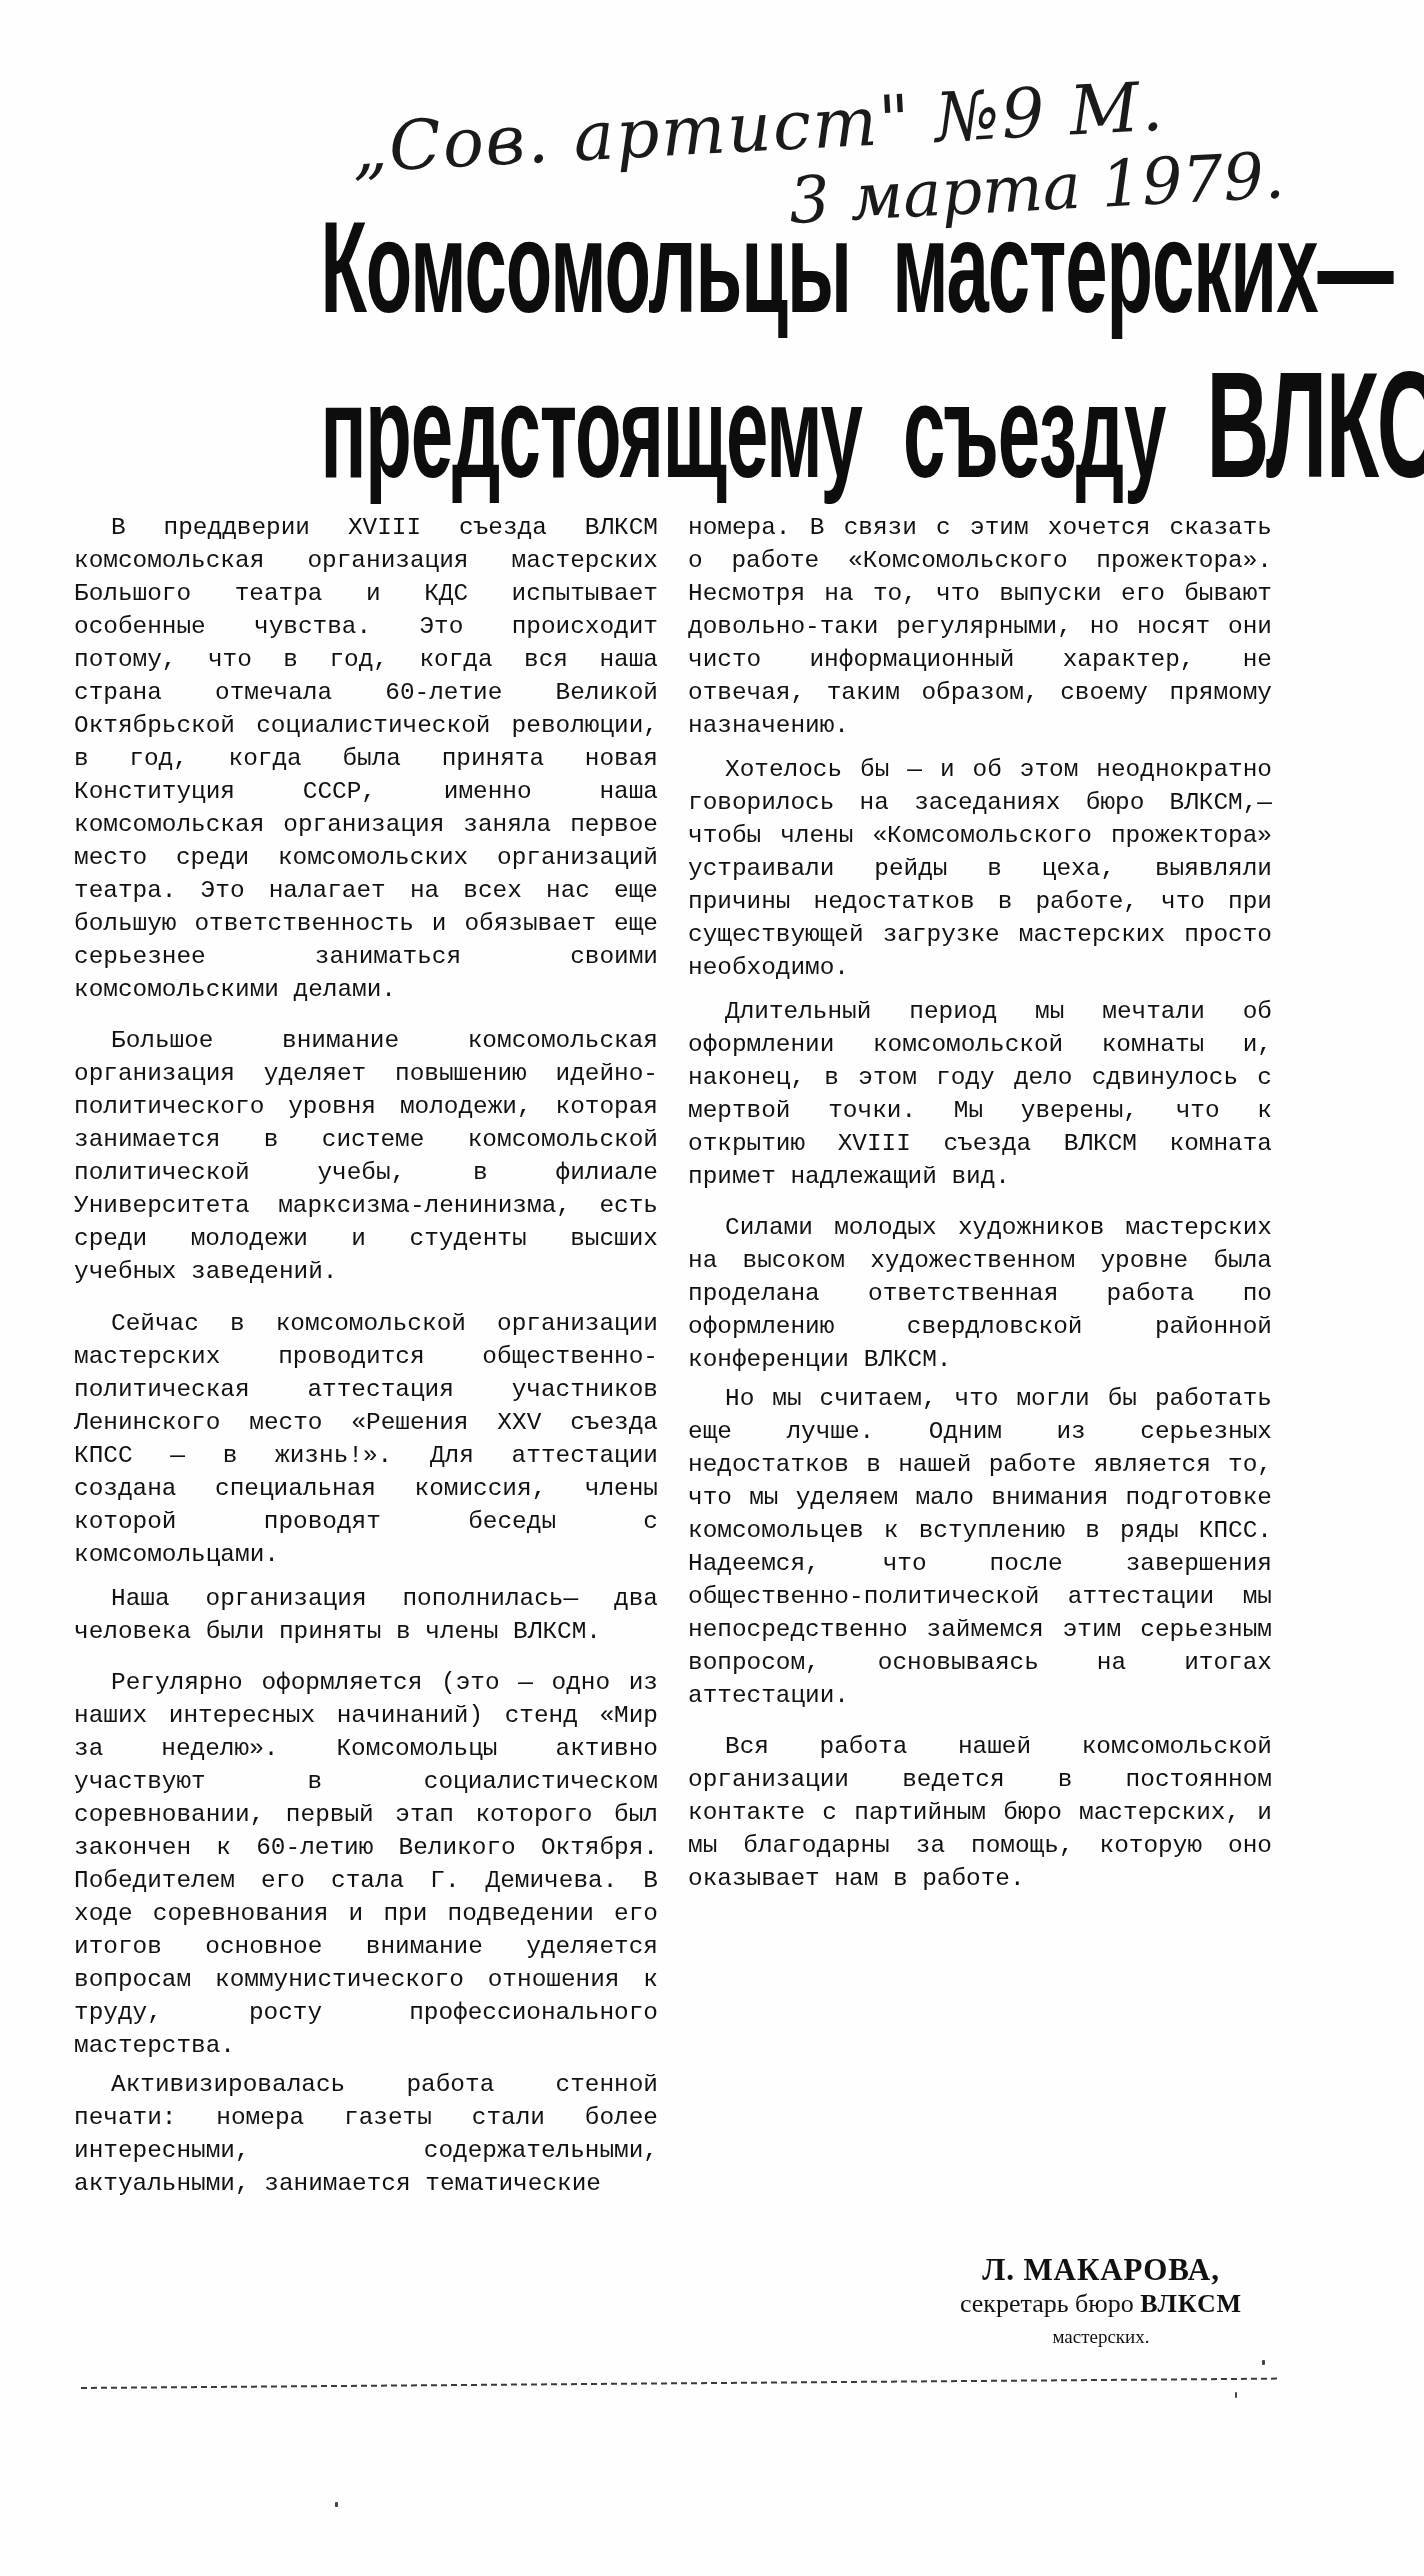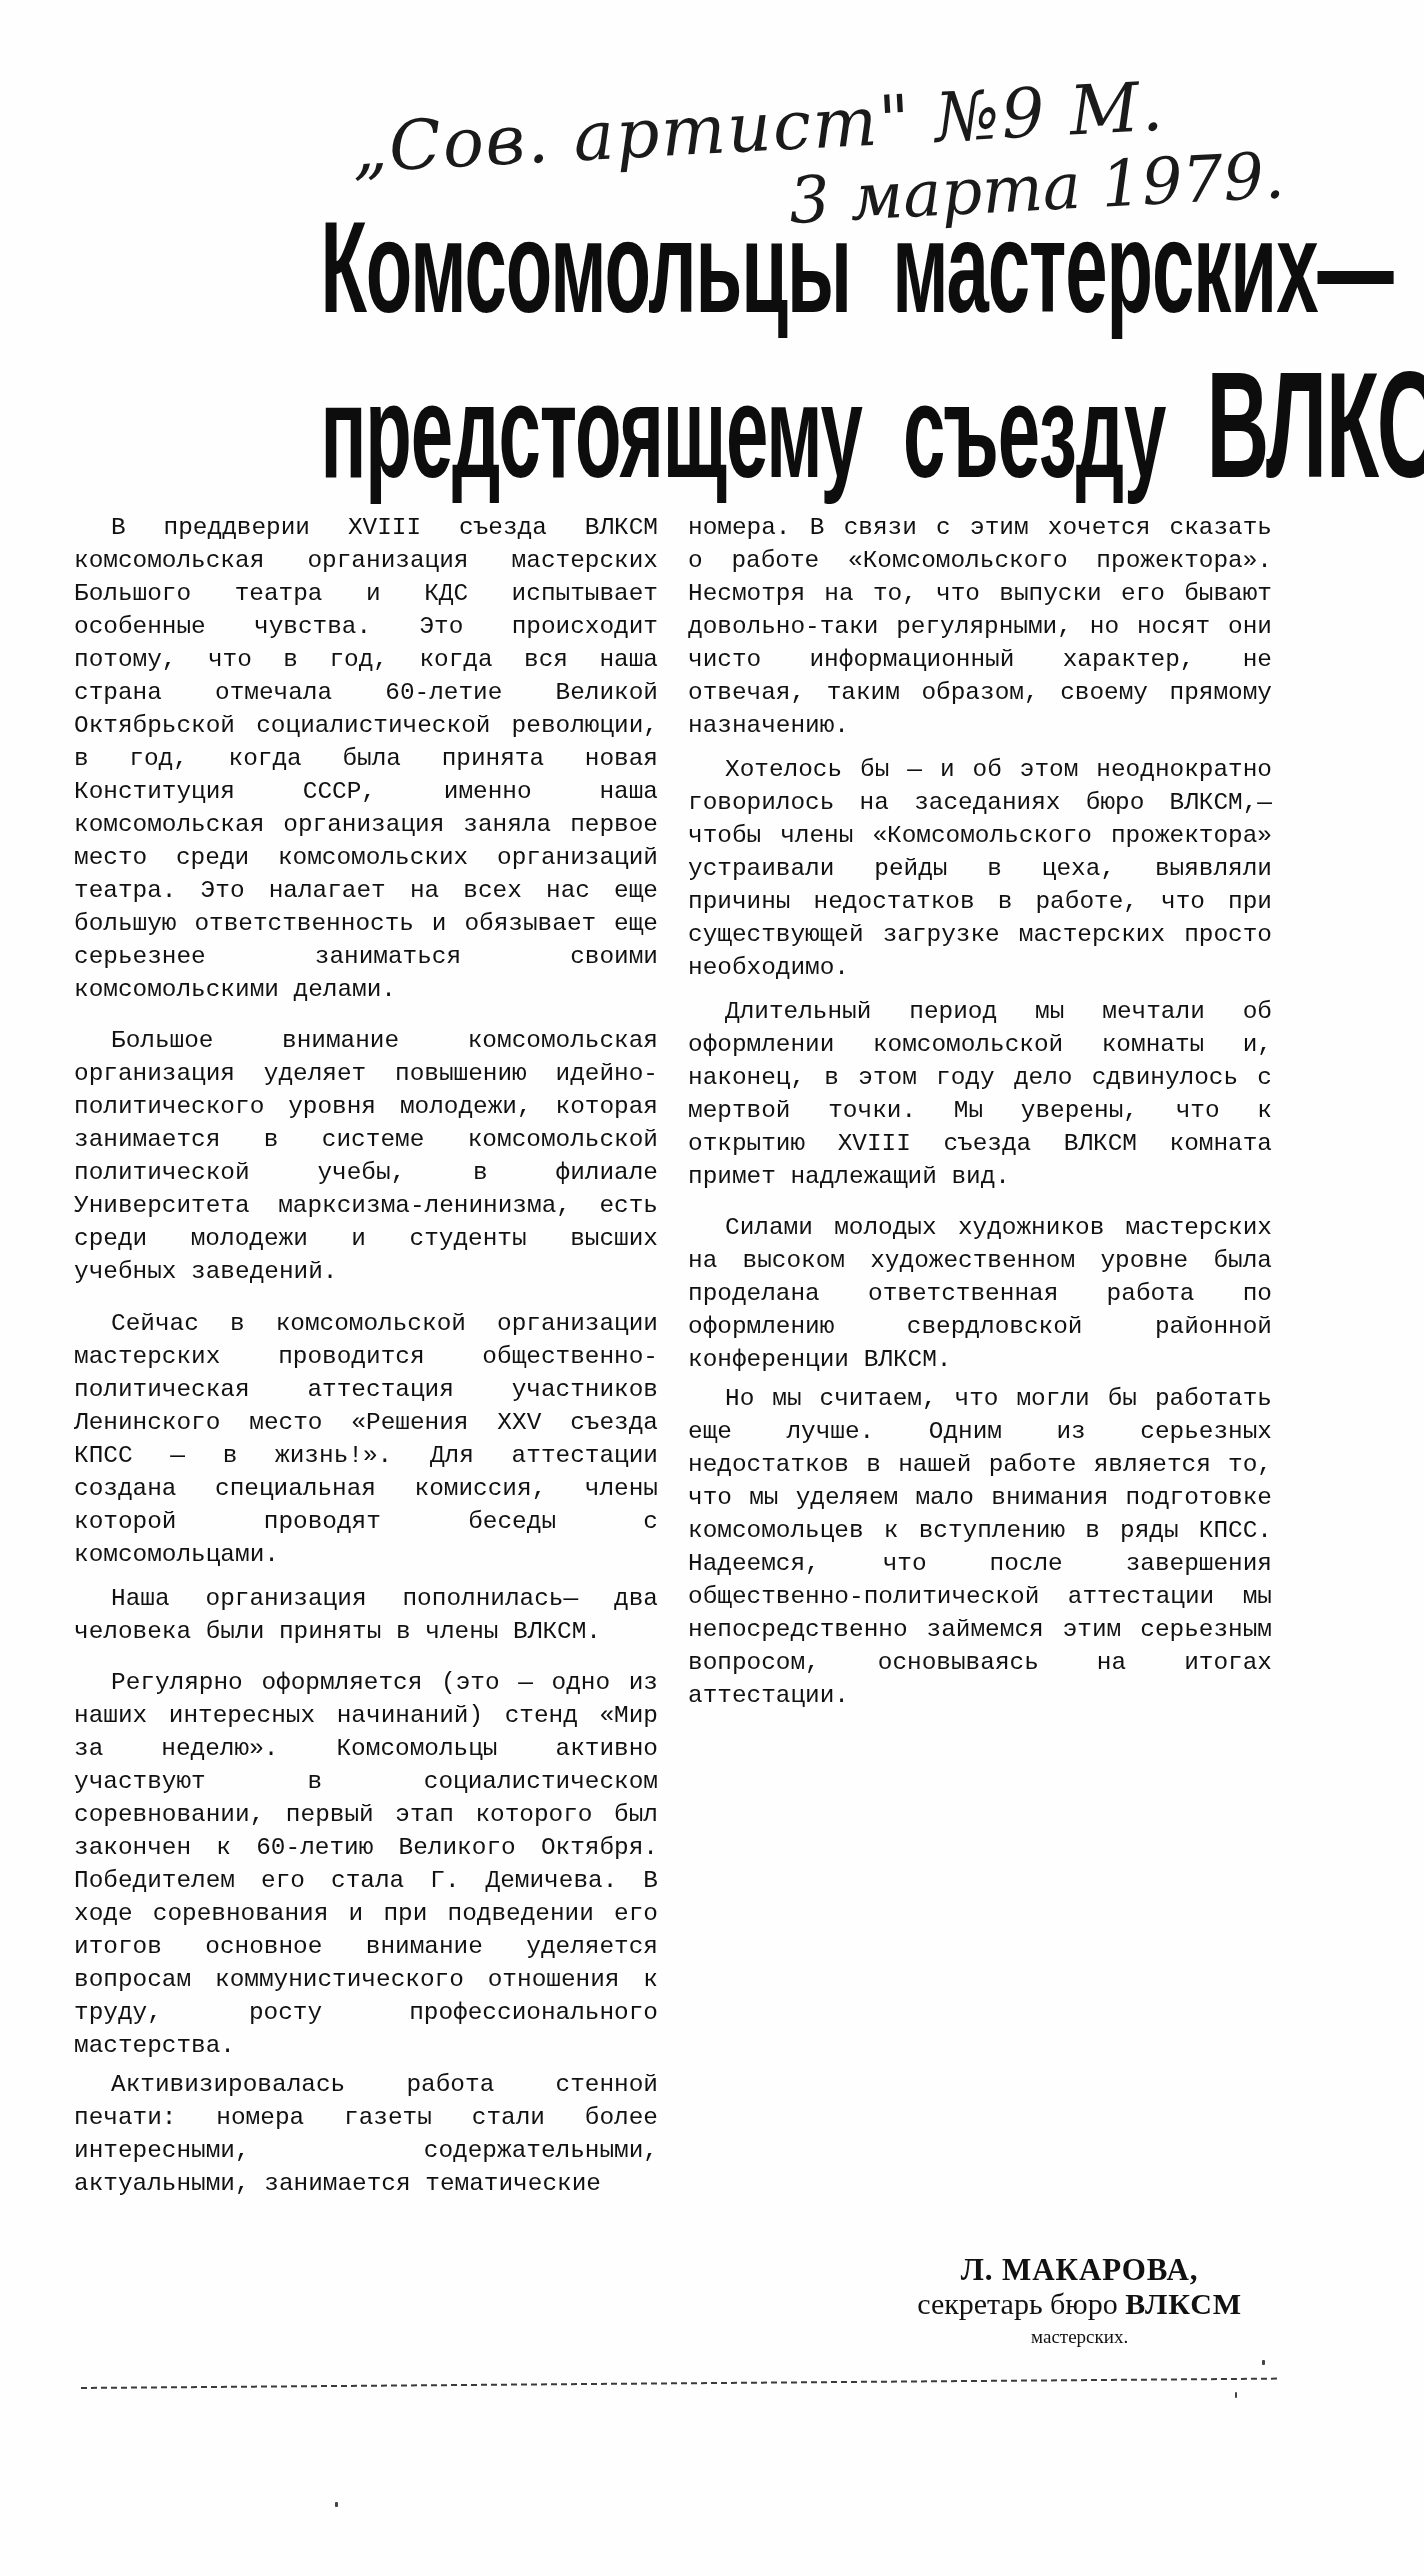--- a/index.html
+++ b/index.html
@@ -98,21 +98,21 @@
     text-align: center;
     color: #111111;
   }
   .sig-name {
     font-size: 31px;
     font-weight: 700;
     letter-spacing: 0.9px;
     line-height: 35px;
   }
   .sig-role {
-    font-size: 30px;
+    font-size: 26px;
     line-height: 33px;
   }
   .sig-role b { font-weight: 700; letter-spacing: 0.9px; }
   .sig-org {
     font-size: 19px;
     line-height: 33px;
   }
   .rule {
     position: absolute;
     left: 81px;
@@ -152,20 +152,21 @@
     <p class="tight">Регулярно оформляется (это — одно из наших интересных начинаний) стенд «Мир за неделю». Комсомольцы активно участвуют в социалистическом соревновании, первый этап которого был закончен к 60-летию Великого Октября. Победителем его стала Г. Демичева. В ходе соревнования и при подведении его итогов основное внимание уделяется вопросам коммунистического отношения к труду, росту профессионального мастерства.</p>
     <p>Активизировалась работа стенной печати: номера газеты стали более интересными, содержательными, актуальными, занимается тематические</p>
   </div>
 
   <div class="col col-right">
     <p class="cont">номера. В связи с этим хочется сказать о работе «Комсомольского прожектора». Несмотря на то, что выпуски его бывают довольно-таки регулярными, но носят они чисто информационный характер, не отвечая, таким образом, своему прямому назначению.</p>
     <p>Хотелось бы — и об этом неоднократно говорилось на заседаниях бюро ВЛКСМ,—чтобы члены «Комсомольского прожектора» устраивали рейды в цеха, выявляли причины недостатков в работе, что при существующей загрузке мастерских просто необходимо.</p>
     <p class="gap-l">Длительный период мы мечтали об оформлении комсомольской комнаты и, наконец, в этом году дело сдвинулось с мертвой точки. Мы уверены, что к открытию XVIII съезда ВЛКСМ комната примет надлежащий вид.</p>
     <p class="tight">Силами молодых художников мастерских на высоком художественном уровне была проделана ответственная работа по оформлению свердловской районной конференции ВЛКСМ.</p>
     <p class="gap-l">Но мы считаем, что могли бы работать еще лучше. Одним из серьезных недостатков в нашей работе является то, что мы уделяем мало внимания подготовке комсомольцев к вступлению в ряды КПСС. Надеемся, что после завершения общественно-политической аттестации мы непосредственно займемся этим серьезным вопросом, основываясь на итогах аттестации.</p>
+    <p>Вся работа нашей комсомольской организации ведется в постоянном контакте с партийным бюро мастерских, и мы благодарны за помощь, которую оно оказывает нам в работе.</p>
   </div>
 
   <div class="signature">
     <div class="sig-name">Л. МАКАРОВА,</div>
     <div class="sig-role">
       <span>секретарь бюро </span><b>ВЛКСМ</b>
     </div>
     <div class="sig-org">мастерских.</div>
   </div>
 

